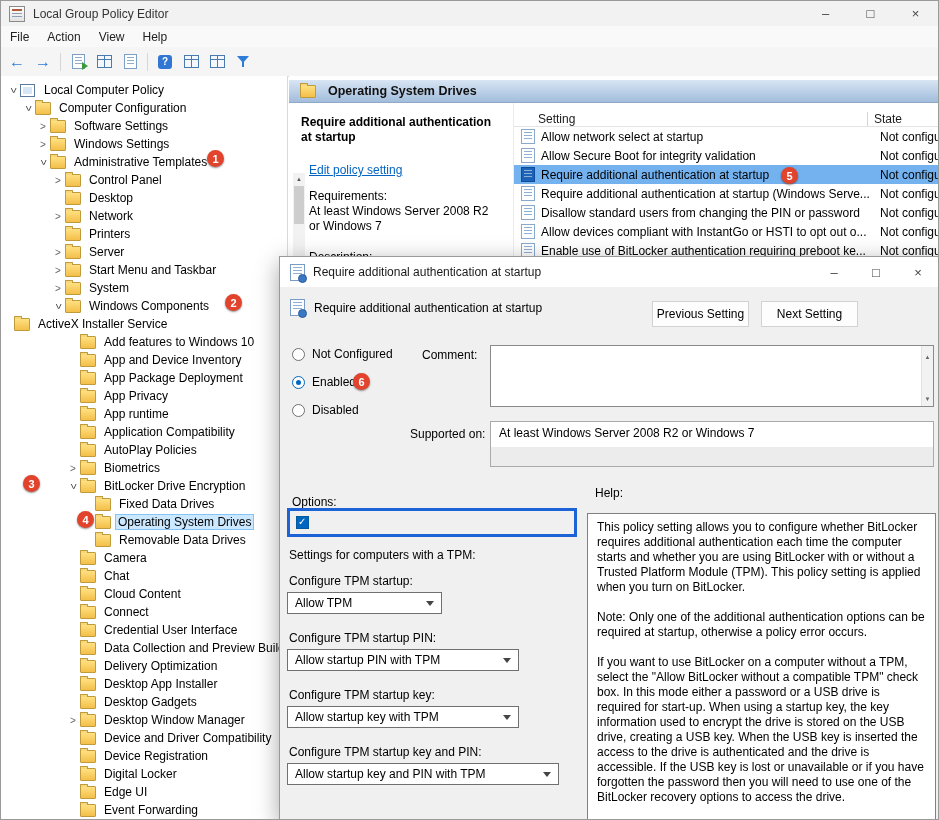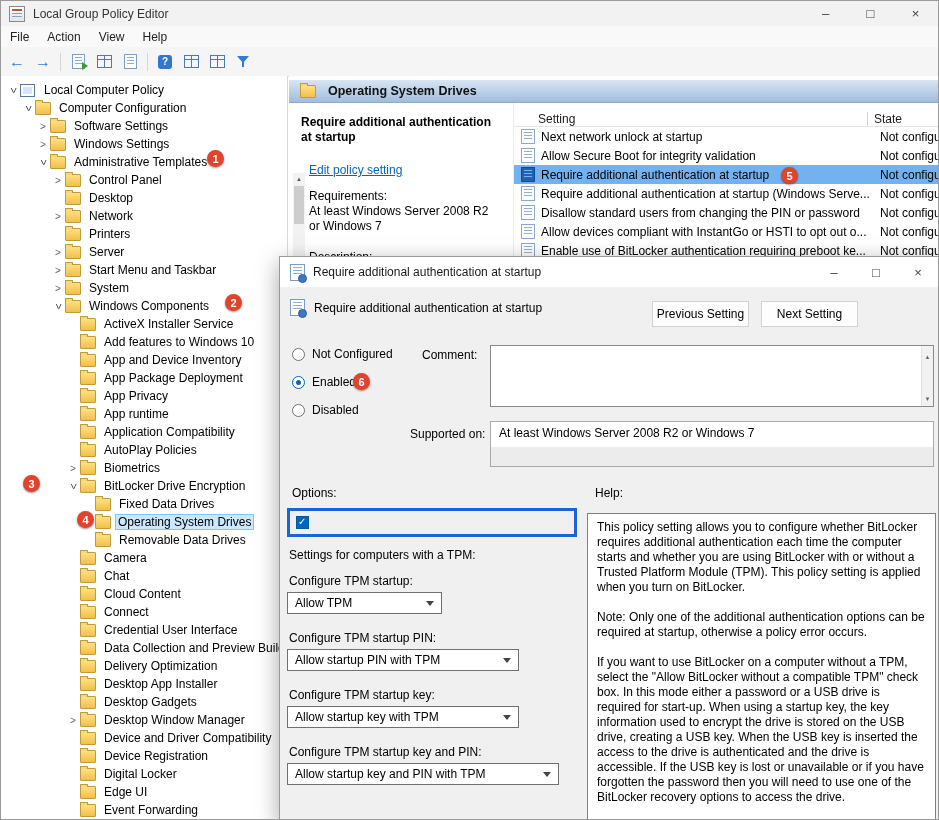--- a/index.html
+++ b/index.html
@@ -94,21 +94,21 @@
   .radio{width:13px;height:13px;border-radius:50%;border:1px solid #707070;background:#fff;position:relative;flex:none;box-sizing:border-box}
   .radio.checked{border-color:#0067c0}
   .radio.checked::after{content:"";position:absolute;left:3px;top:3px;width:5px;height:5px;border-radius:50%;background:#0067c0}
   .comment-label{position:absolute;left:142px;top:91px}
   .comment-box{position:absolute;left:210px;top:88px;width:444px;height:62px;background:#fff;border:1px solid #8a8a8a;box-sizing:border-box}
   .comment-scroll{position:absolute;right:0;top:0;bottom:0;width:12px;background:#f2f2f2;border-left:1px solid #e2e2e2;display:flex;flex-direction:column;justify-content:space-between;align-items:center;padding:2px 0;box-sizing:border-box}
   .sc-up::before{content:"▲";font-size:6px;color:#666}
   .sc-dn::before{content:"▼";font-size:6px;color:#666}
   .supported-label{position:absolute;left:130px;top:170px}
   .supported-box{position:absolute;left:210px;top:164px;width:444px;height:46px;border:1px solid #aaa;background:linear-gradient(#fff 0 25px,#ececec 25px);padding:4px 8px;box-sizing:border-box}
-  .options-label{position:absolute;left:12px;top:229px}
+  .options-label{position:absolute;left:12px;top:238px}
   .help-label{position:absolute;left:315px;top:229px}
   .options-area{position:absolute;left:7px;top:251px;width:298px;bottom:0;overflow:hidden}
   .tpm-highlight{border:3px solid #1b63d6;padding:5px 6px;display:flex;align-items:center;gap:8px;margin-bottom:11px;width:290px;box-sizing:border-box}
   .checkbox{flex:none;width:13px;height:13px;background:#0067c0;border:1px solid #005a9e;position:relative;box-sizing:border-box}
   .checkbox.checked::after{content:"✓";position:absolute;left:1px;top:-1px;color:#fff;font-size:10px;font-weight:bold}
   .tpm-label{width:252px;line-height:15.5px}
   .settings-group-label{margin:2px 0 12px 2px}
   .opt-label{margin:0 0 4px 2px}
   .dropdown{height:22px;background:#fff;border:1px solid #707070;display:flex;align-items:center;padding-left:7px;position:relative;margin-bottom:17px;box-sizing:border-box}
   .dd-arrow{position:absolute;right:7px;top:8px;width:0;height:0;border-left:4px solid transparent;border-right:4px solid transparent;border-top:5px solid #444}
@@ -242,21 +242,21 @@
         <div class="tree-row" style="padding-left: 51px;">
           <span class="chev collapsed">&gt;</span>
           <span class="icon-folder"></span>
           <span class="tree-label">System</span>
         </div>
         <div class="tree-row" style="padding-left: 51px;">
           <span class="chev expanded">&gt;</span>
           <span class="icon-folder"></span>
           <span class="tree-label">Windows Components</span>
         </div>
-        <div class="tree-row" style="padding-left: 66px; align-items: center;">
+        <div class="tree-row" style=" align-items: center;">
           <span class="chev none"></span>
           <span class="icon-folder"></span>
           <span class="tree-label">ActiveX Installer Service</span>
         </div>
         <div class="tree-row" style="padding-left: 66px;">
           <span class="chev none"></span>
           <span class="icon-folder"></span>
           <span class="tree-label">Add features to Windows 10</span>
         </div>
         <div class="tree-row" style="padding-left: 66px;">
@@ -412,21 +412,21 @@
       </div>
 
       <div class="settings-pane">
         <div class="list-header">
           <span class="lh-setting">Setting</span>
           <span class="lh-state">State</span>
         </div>
         <div id="settings-rows">
             <div class="list-row">
               <span class="setting-icon"></span>
-              <span class="cell-setting">Next network unlock at startup</span>
+              <span class="cell-setting">Allow network select at startup</span>
               <span class="cell-state">Not configured</span>
             </div>
             <div class="list-row">
               <span class="setting-icon"></span>
               <span class="cell-setting">Allow Secure Boot for integrity validation</span>
               <span class="cell-state">Not configured</span>
             </div>
             <div class="list-row selected">
               <span class="setting-icon"></span>
               <span class="cell-setting">Require additional authentication at startup</span>

